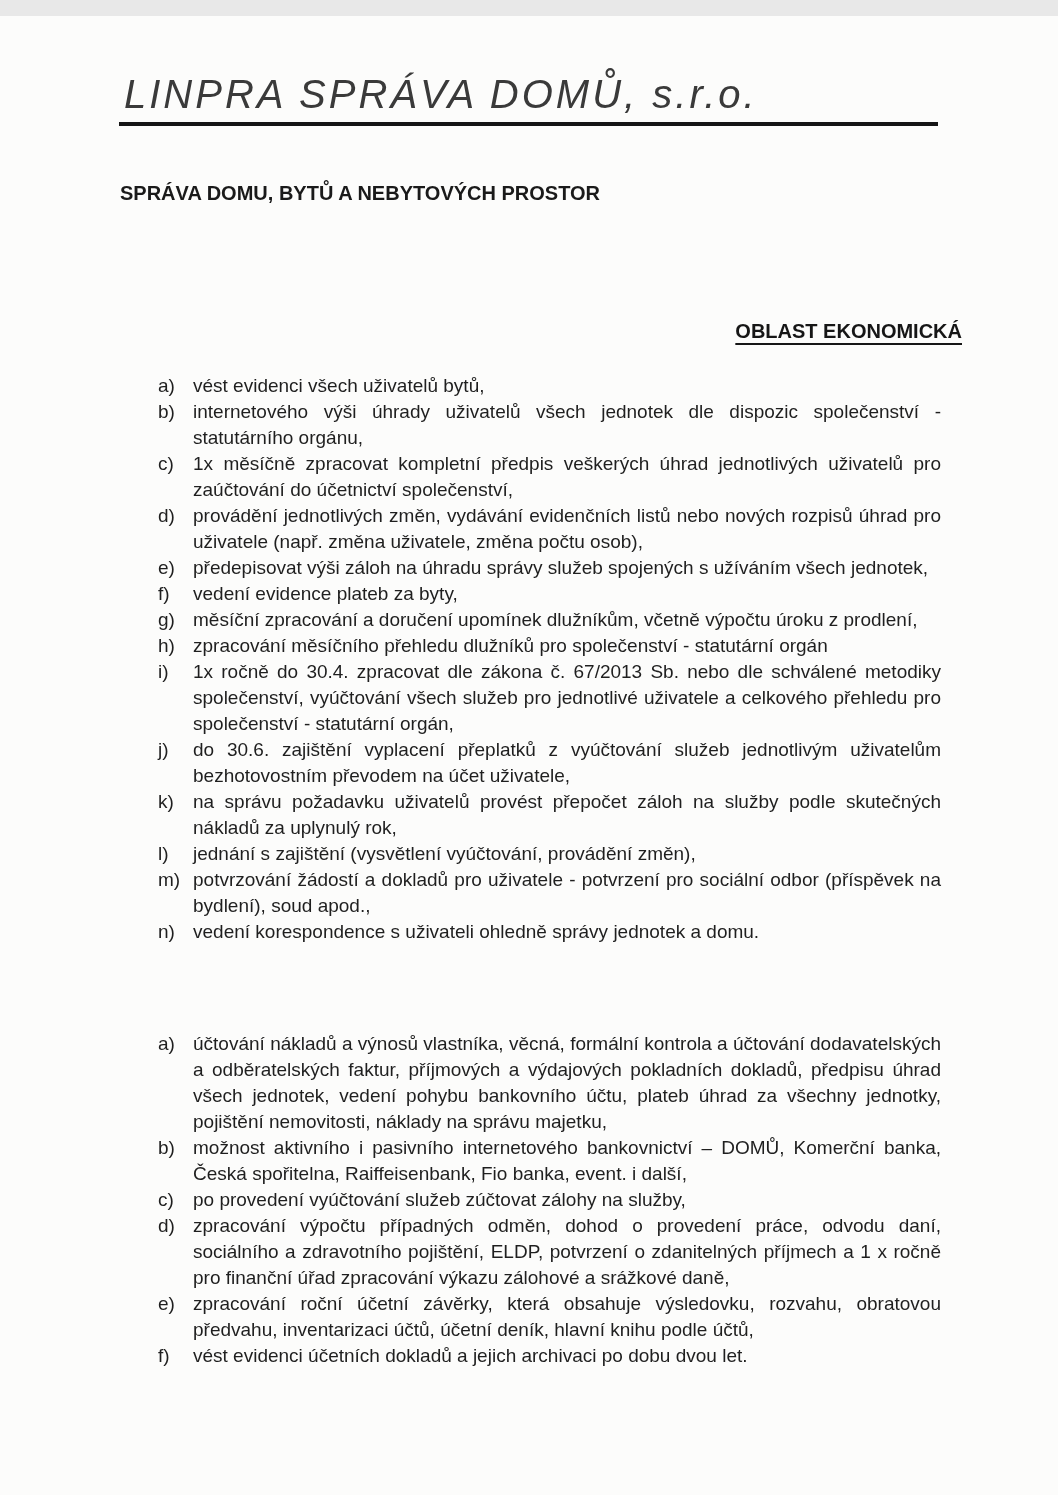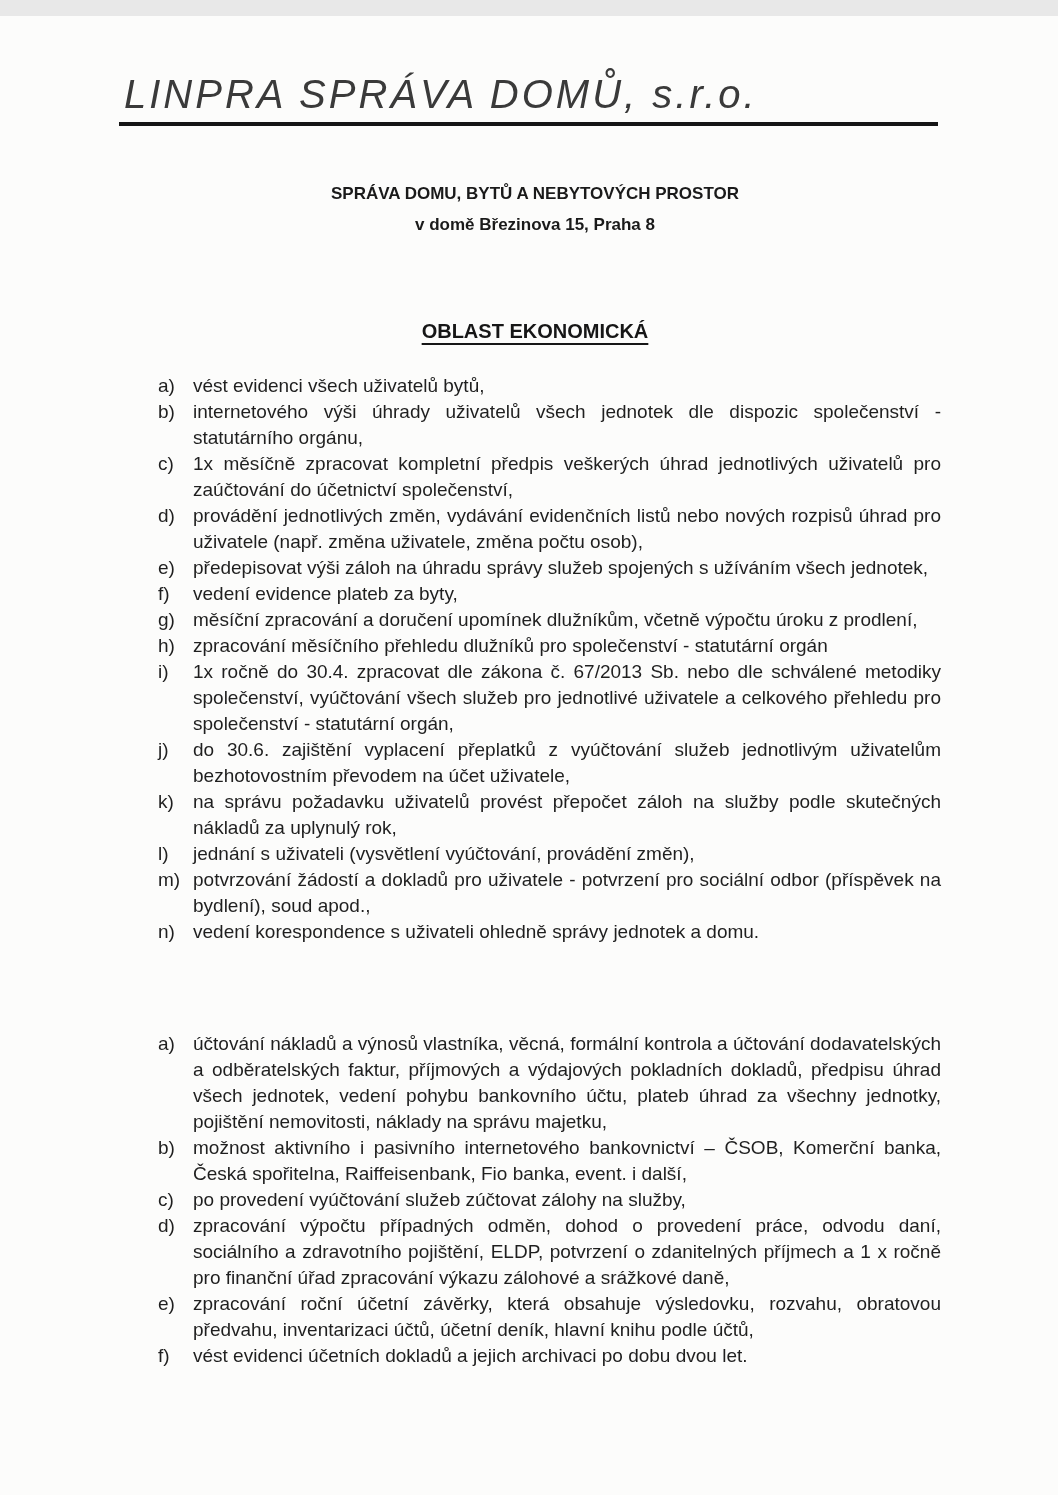--- a/index.html
+++ b/index.html
@@ -37,33 +37,33 @@
     height: 4px;
     background: #151515;
   }
 
   
   .title-block {
     position: absolute;
     left: 120px;
     top: 162px;
     width: 830px;
-    text-align: center;
+    text-align: left;
     font-weight: 700;
-    font-size: 17px;
+    font-size: 20px;
     line-height: 31px;
     color: #1a1a1a;
   }
 
   
   .section-heading-wrap {
     position: absolute;
-    left: 120px;
+    left: 132px;
     width: 830px;
-    text-align: center;
+    text-align: right;
   }
   .section-heading-wrap.first  { top: 304px; }
   .section-heading-wrap.second { top: 972px; }
   .section-heading {
     font-weight: 700;
     font-size: 20px;
     color: #161616;
     text-decoration: underline;
     text-decoration-thickness: 2px;
     text-underline-offset: 5px;
@@ -96,21 +96,20 @@
 <body>
 
 <div class="page">
 
   <div class="letterhead">LINPRA SPRÁVA DOMŮ, s.r.o.</div>
 
   <div class="letterhead-rule"></div>
 
   <div class="title-block">
     <div>SPRÁVA DOMU, BYTŮ A NEBYTOVÝCH PROSTOR</div>
-    <div>v domě Březinova 15, Praha 8</div>
   </div>
 
   <div class="section-heading-wrap first">
     <span class="section-heading">OBLAST EKONOMICKÁ</span>
   </div>
 
   <div class="item-list first">
 
       <div class="list-item">
         <span class="label">a)</span>
@@ -162,21 +161,21 @@
         <span class="text">do 30.6. zajištění vyplacení přeplatků z vyúčtování služeb jednotlivým uživatelům bezhotovostním převodem na účet uživatele,</span>
       </div>
 
       <div class="list-item">
         <span class="label">k)</span>
         <span class="text">na správu požadavku uživatelů provést přepočet záloh na služby podle skutečných nákladů za uplynulý rok,</span>
       </div>
 
       <div class="list-item">
         <span class="label">l)</span>
-        <span class="text">jednání s uživateli (vysvětlení vyúčtování, provádění změn),</span>
+        <span class="text">jednání s zajištění (vysvětlení vyúčtování, provádění změn),</span>
       </div>
 
       <div class="list-item">
         <span class="label">m)</span>
         <span class="text">potvrzování žádostí a dokladů pro uživatele - potvrzení pro sociální odbor (příspěvek na bydlení), soud apod.,</span>
       </div>
 
       <div class="list-item">
         <span class="label">n)</span>
         <span class="text">vedení korespondence s uživateli ohledně správy jednotek a domu.</span>
@@ -186,21 +185,21 @@
 
   <div class="item-list second">
 
       <div class="list-item">
         <span class="label">a)</span>
         <span class="text">účtování nákladů a výnosů vlastníka, věcná, formální kontrola a účtování dodavatelských a odběratelských faktur, příjmových a výdajových pokladních dokladů, předpisu úhrad všech jednotek, vedení pohybu bankovního účtu, plateb úhrad za všechny jednotky, pojištění nemovitosti, náklady na správu majetku,</span>
       </div>
 
       <div class="list-item">
         <span class="label">b)</span>
-        <span class="text">možnost aktivního i pasivního internetového bankovnictví – ČSOB, Komerční banka, Česká spořitelna, Raiffeisenbank, Fio banka, event. i další,</span>
+        <span class="text">možnost aktivního i pasivního internetového bankovnictví – DOMŮ, Komerční banka, Česká spořitelna, Raiffeisenbank, Fio banka, event. i další,</span>
       </div>
 
       <div class="list-item">
         <span class="label">c)</span>
         <span class="text">po provedení vyúčtování služeb zúčtovat zálohy na služby,</span>
       </div>
 
       <div class="list-item">
         <span class="label">d)</span>
         <span class="text">zpracování výpočtu případných odměn, dohod o provedení práce, odvodu daní, sociálního a zdravotního pojištění, ELDP, potvrzení o zdanitelných příjmech a 1 x ročně pro finanční úřad zpracování výkazu zálohové a srážkové daně,</span>

